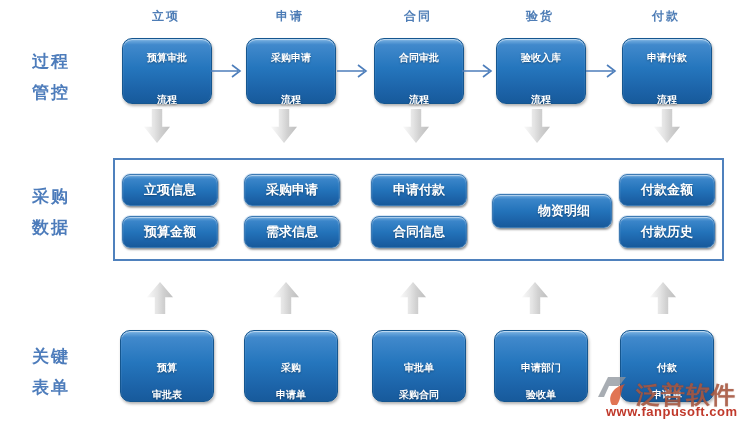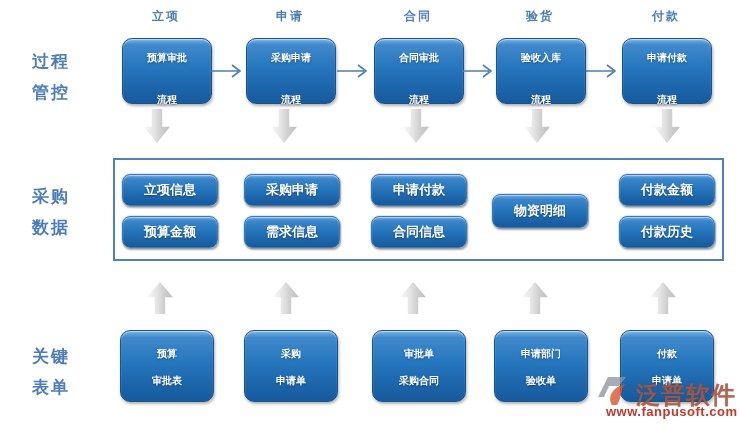--- a/index.html
+++ b/index.html
@@ -30,21 +30,21 @@
     box-shadow:inset 0 1px 1px rgba(255,255,255,.55), 1px 2px 3px rgba(0,0,0,.3);
     color:#ffffff; font-weight:bold; font-size:10px; text-align:center;
     text-shadow:0 1px 2px rgba(0,0,0,.35);
   }
   .process-box { top:38px; height:64px; }
   .process-box .box-line { line-height:26px; margin-top:16px; }
   .process-box .box-line:first-child { margin-top:6px; }
 
   .form-box { top:330px; width:92px; height:70px; }
   .form-box .box-line { line-height:27px; }
-  .form-box .box-line:first-child { margin-top:9px; }
+  .form-box .box-line:first-child { margin-top:23px; }
 
   
   .h-arrow { position:absolute; top:63px; }
 
   
   .block-arrow {
     position:absolute; width:26px; height:34px;
     background:linear-gradient(90deg,#fafafa 0%,#e3e3e3 40%,#cfcfcf 65%,#bfbfbf 100%);
     filter:drop-shadow(0 1px 1px rgba(0,0,0,.25));
   }
@@ -59,21 +59,21 @@
 
   
   .pill {
     position:absolute; width:94px; height:30px; border-radius:8px;
     background:linear-gradient(180deg,#6fa9dd 0%,#3a85c9 14%,#2373ba 50%,#1b60a5 85%,#175a9b 100%);
     border:1px solid #3d7ab3;
     box-shadow:inset 0 1px 1px rgba(255,255,255,.5), 1px 2px 2px rgba(0,0,0,.35), 0 0 0 1px #d9e7f5;
     color:#ffffff; font-weight:bold; font-size:13px; text-align:center;
     line-height:30px; text-shadow:0 1px 2px rgba(0,0,0,.35);
   }
-  .pill.tall { height:32px; line-height:32px; }
+  .pill.tall { height:32px; line-height:32px;padding-left:24px; }
 
   
   .watermark { position:absolute; left:590px; top:371px; width:149px; height:53px; z-index:5; }
   .wm-logo { position:absolute; left:2px; top:2px; opacity:.85; }
   .wm-brand {
     position:absolute; left:46px; top:8px;
     font-size:24px; font-weight:bold; letter-spacing:1px;
     color:rgba(172,92,68,.8); text-shadow:0 0 1px rgba(120,40,30,.55);
     white-space:nowrap;
   }

